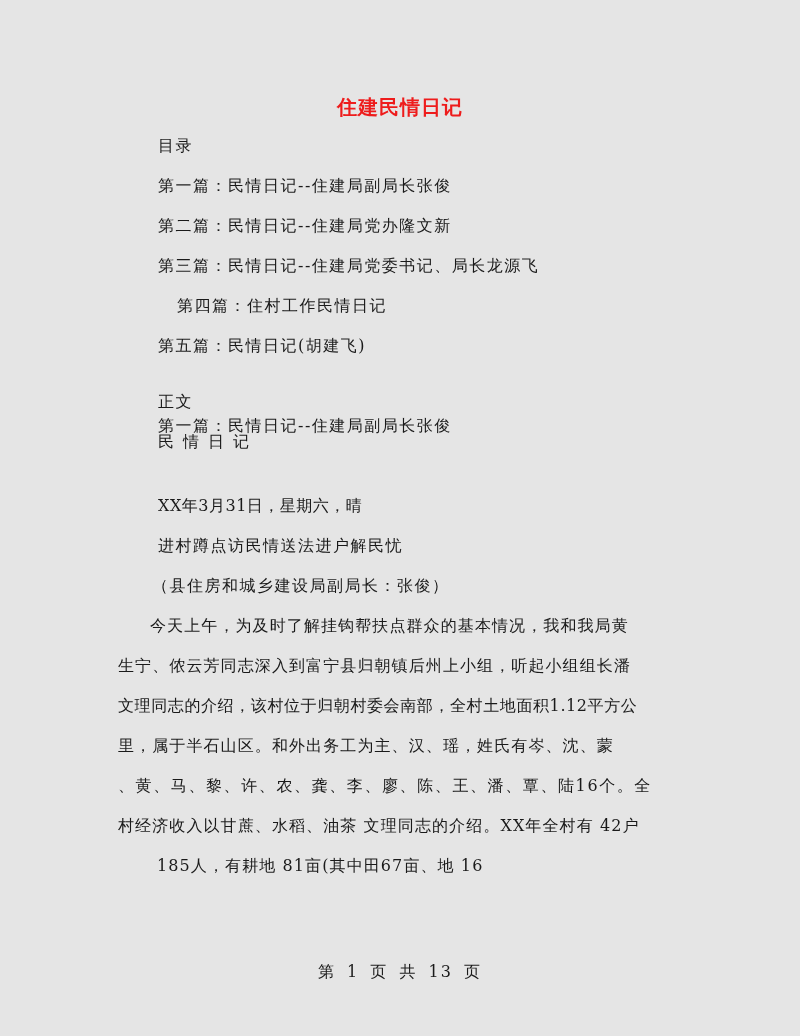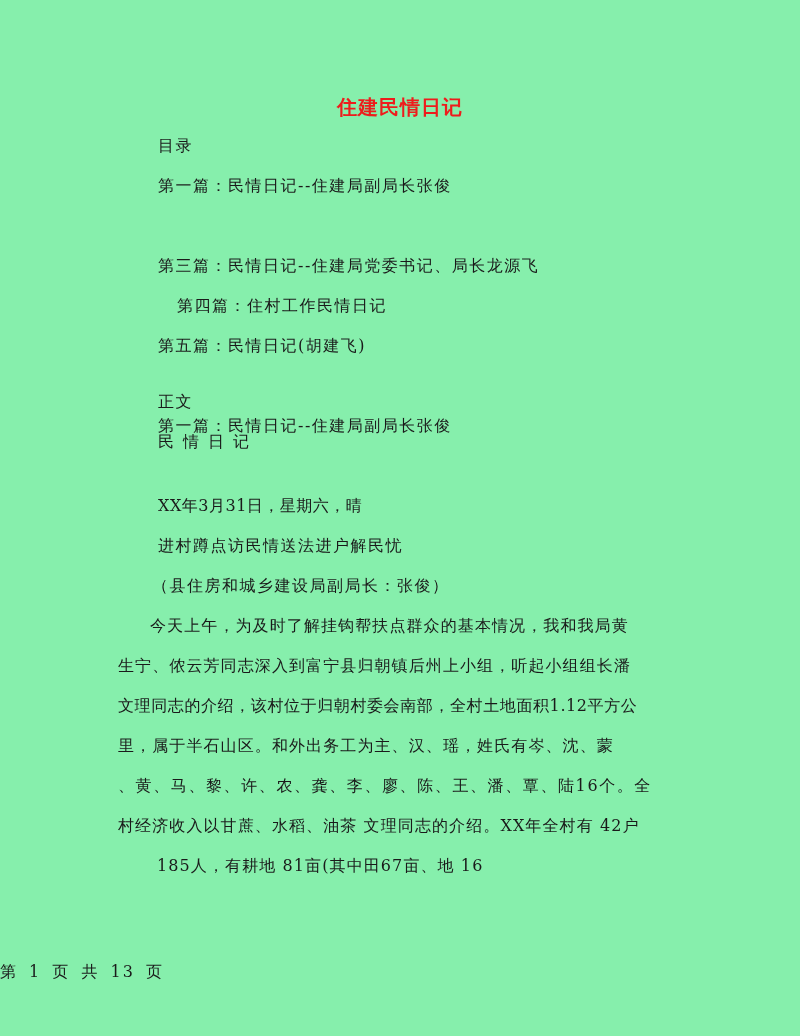--- a/index.html
+++ b/index.html
@@ -13,21 +13,21 @@
       position: relative;
       overflow: hidden;
       font-family: "DejaVu Serif", "Liberation Serif", serif;
       color: #1a1a1a;
     }
     .page {
       position: absolute;
       left: 0; top: 0;
       width: 800px;
       height: 1036px;
-      background: #86efac;
+      background: #e5e5e5;
     }
     .title {
       position: absolute;
       top: 94px;
       left: 0;
       width: 800px;
       text-align: center;
       font-family: "DejaVu Sans", "Liberation Sans", sans-serif;
       font-size: 20px;
       font-weight: bold;
@@ -52,35 +52,37 @@
       line-height: 20px;
       white-space: nowrap;
       letter-spacing: 1.1px;
     }
     .para-line.indent { left: 150px; }
     .footer {
       position: absolute;
       top: 962px;
       left: 0;
       width: 800px;
+      text-align: center;
       font-size: 16px;
       letter-spacing: 2px;
       word-spacing: 4px;
     }
   </style>
 </head>
 <body>
 
 <div class="page">
 
   <div class="title">住建民情日记</div>
 
   <div class="line" style="top:136px;">目录</div>
 
   <div class="line" style="top:176px;">第一篇：民情日记--住建局副局长张俊</div>
+  <div class="line" style="top:216px;">第二篇：民情日记--住建局党办隆文新</div>
   <div class="line" style="top:256px;">第三篇：民情日记--住建局党委书记、局长龙源飞</div>
   <div class="line" style="top:296px;margin-left:19px;">第四篇：住村工作民情日记</div>
   <div class="line" style="top:336px;">第五篇：民情日记(胡建飞)</div>
 
   <div class="line" style="top:392px;">正文</div>
 
   <div class="line" style="top:416px;">第一篇：民情日记--住建局副局长张俊</div>
 
   <div class="line spaced" style="top:432px;">民情日记</div>
 

